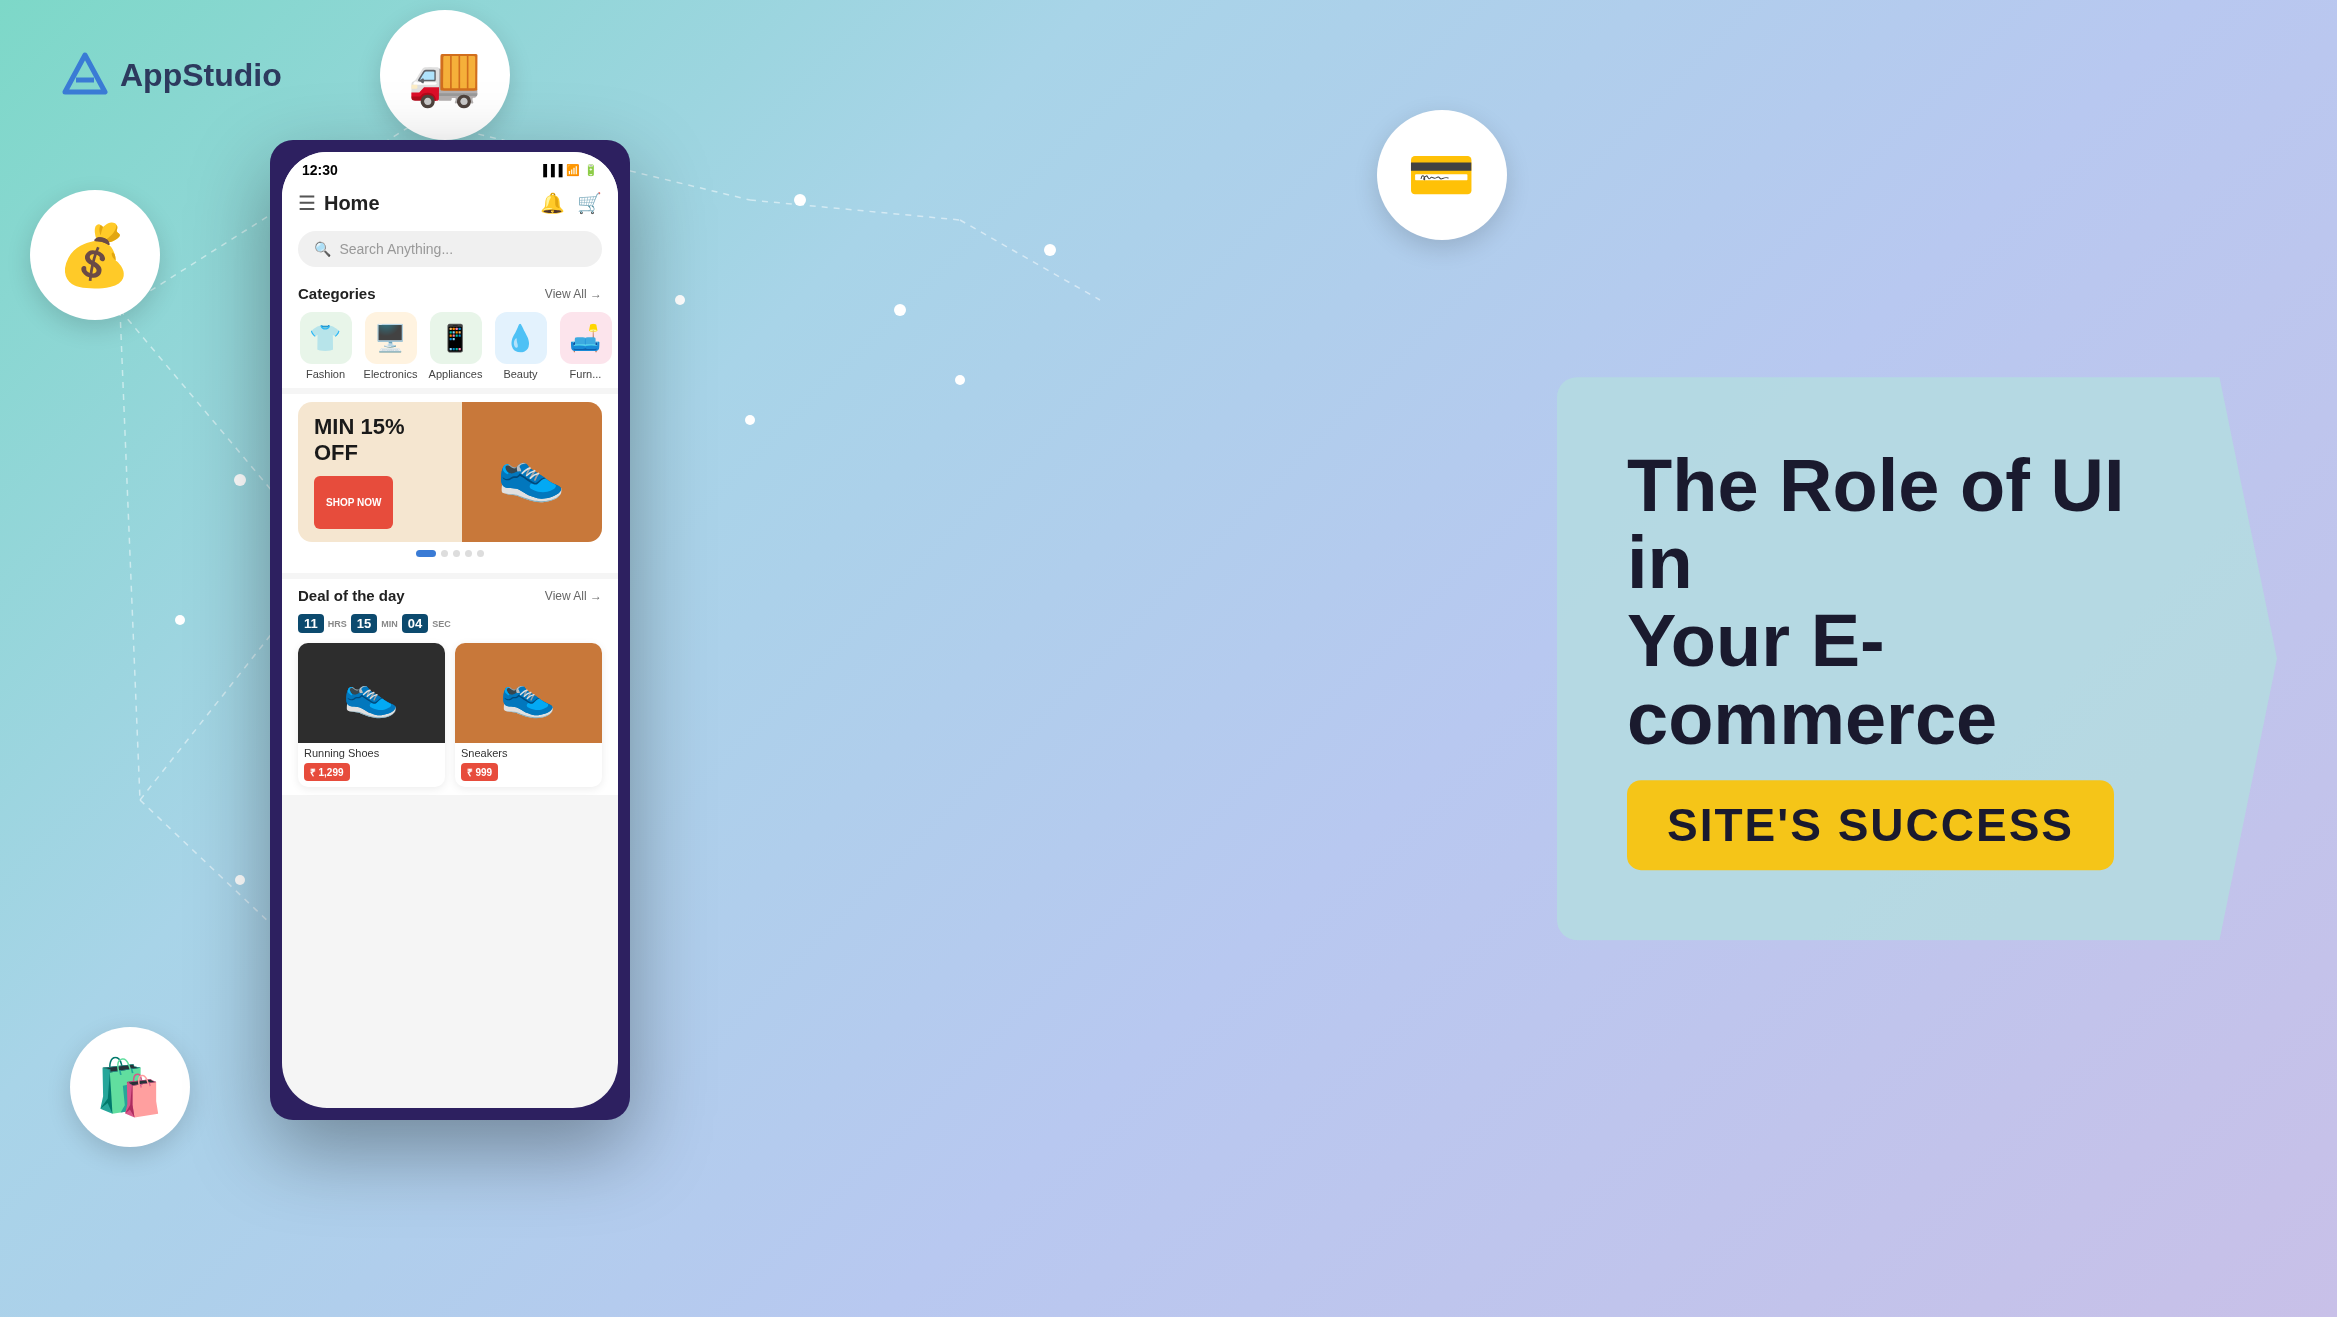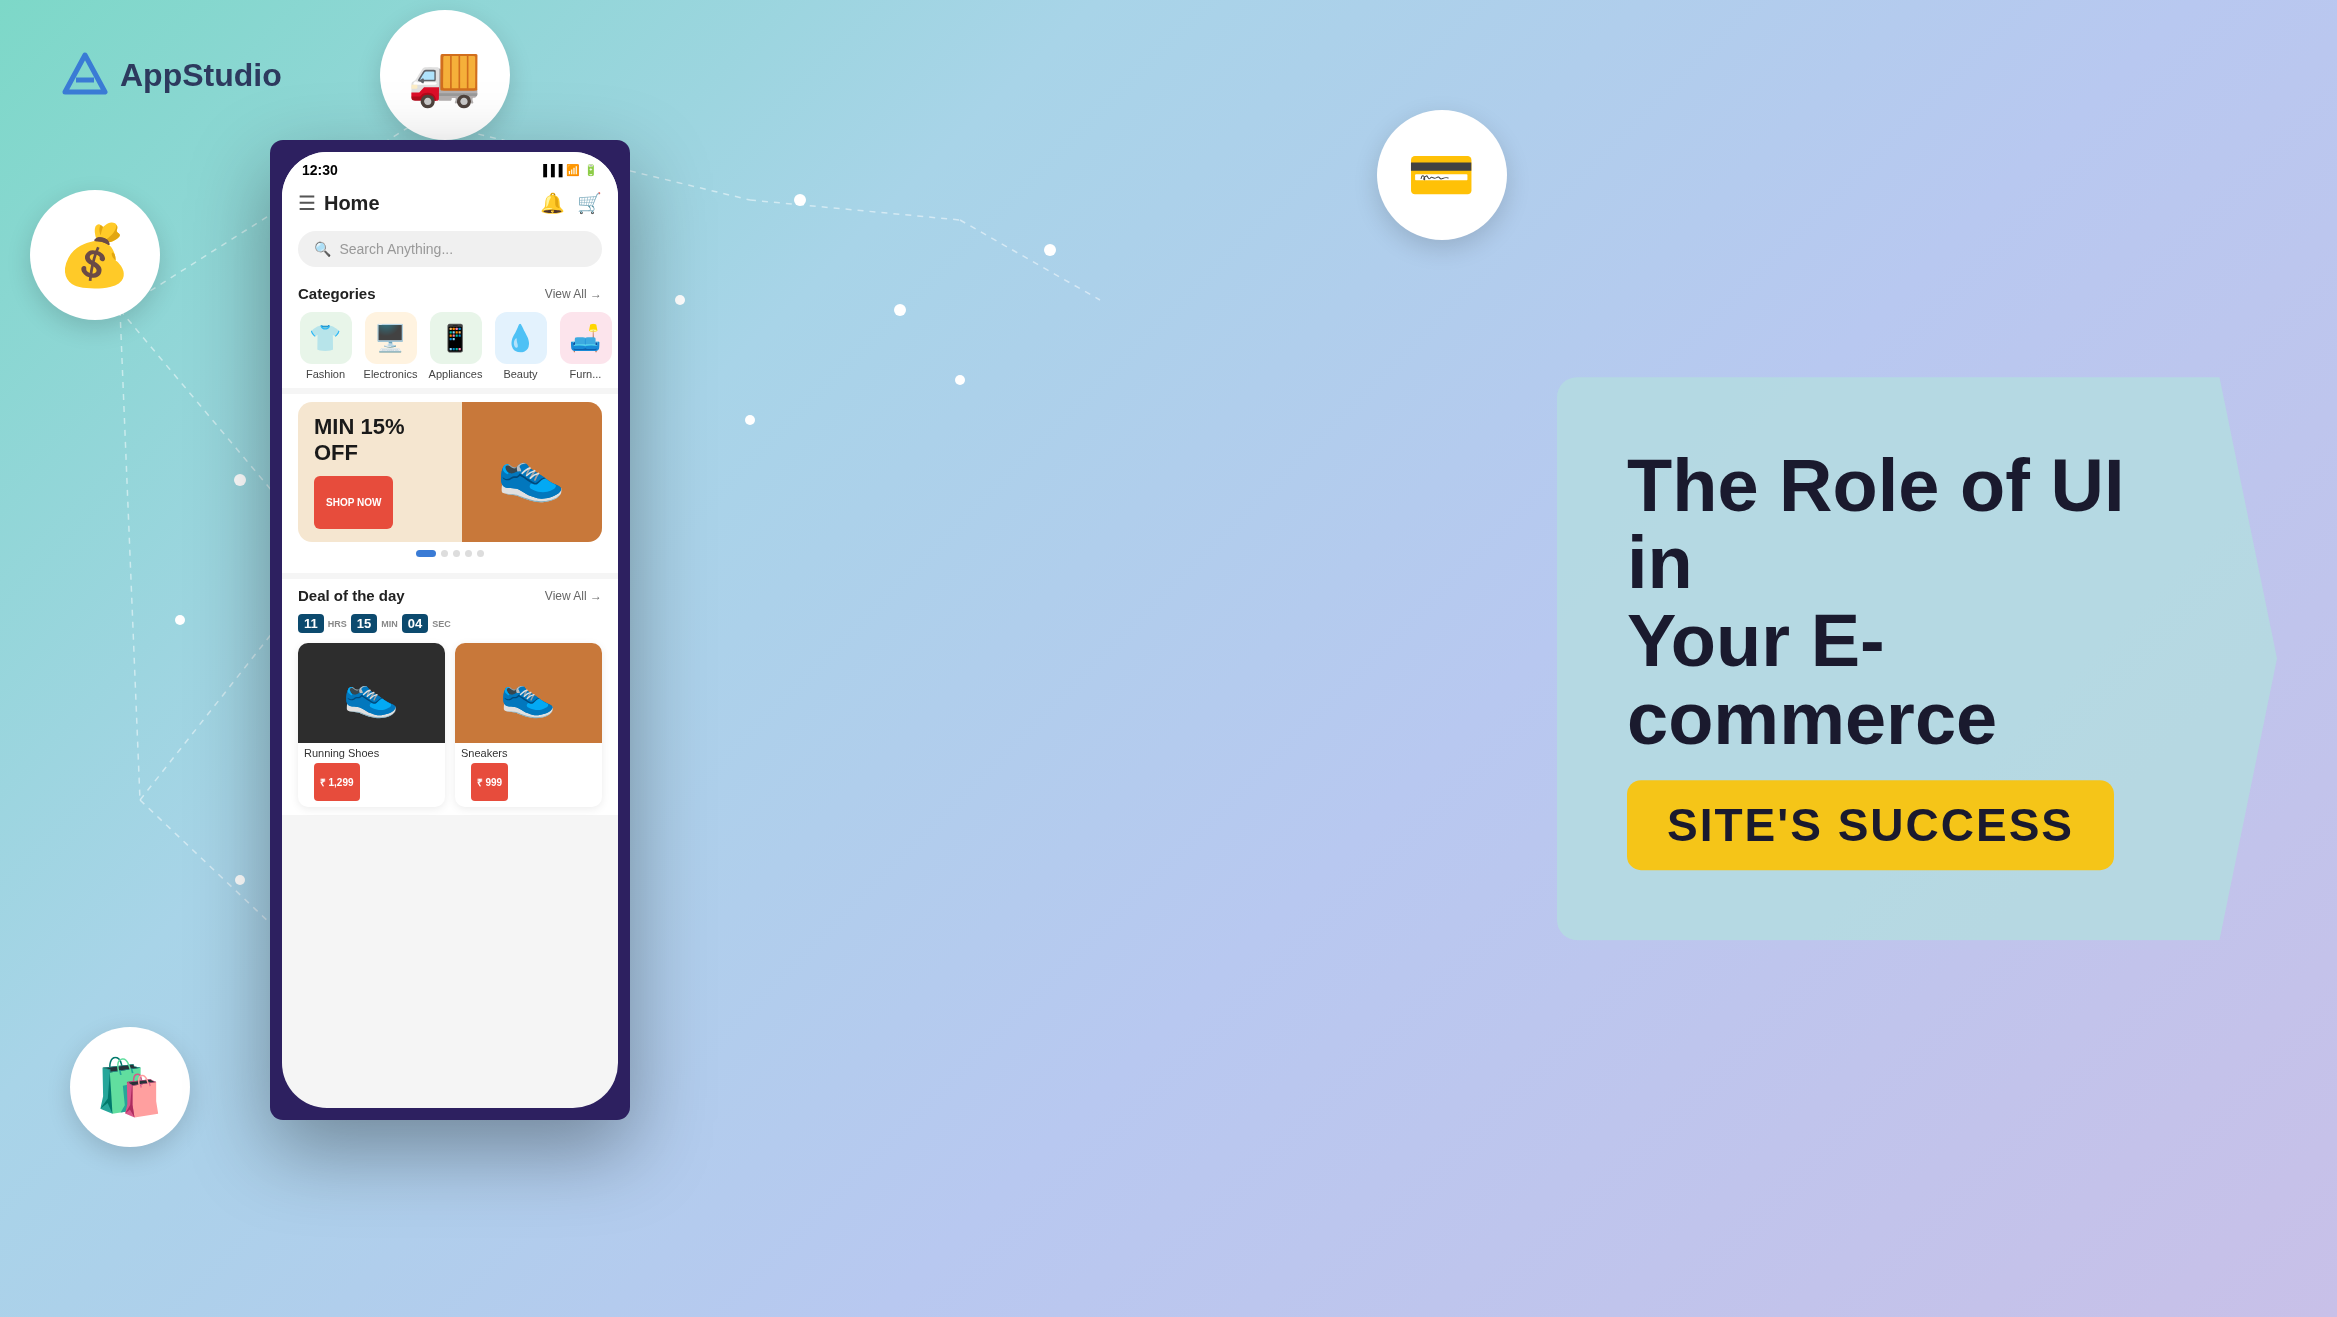--- a/index.html
+++ b/index.html
@@ -92,21 +92,21 @@
       left: 270px;
       top: 140px;
       width: 360px;
       height: 980px;
     }
 
     .phone-shell {
       width: 100%;
       height: 100%;
       background: #2d2060;
-      border-radius: 13px;
+      border-radius: 23px;
       padding: 12px;
       box-shadow: 0 30px 80px rgba(0,0,0,0.35);
       position: relative;
     }
 
     .phone-screen {
       width: 100%;
       height: 100%;
       background: #f5f5f5;
       border-radius: 45px;
@@ -302,25 +302,25 @@
     }
     .product-img-dark { background: #2d2d2d; }
     .product-img-orange { background: #c8783a; }
     .product-label {
       padding: 4px 6px 2px;
       font-size: 11px;
       color: #333;
       font-weight: 500;
     }
     .product-price-badge {
-      margin: 2px 16px 6px;
+      margin: 2px 6px 6px;
       background: #e74c3c;
       color: white;
       border-radius: 4px;
-      padding: 12px 6px;
+      padding: 2px 6px;
       font-size: 10px;
       font-weight: 700;
       display: inline-block;
     }
 
     
     .right-panel {
       position: absolute;
       right: 60px;
       top: 50%;

